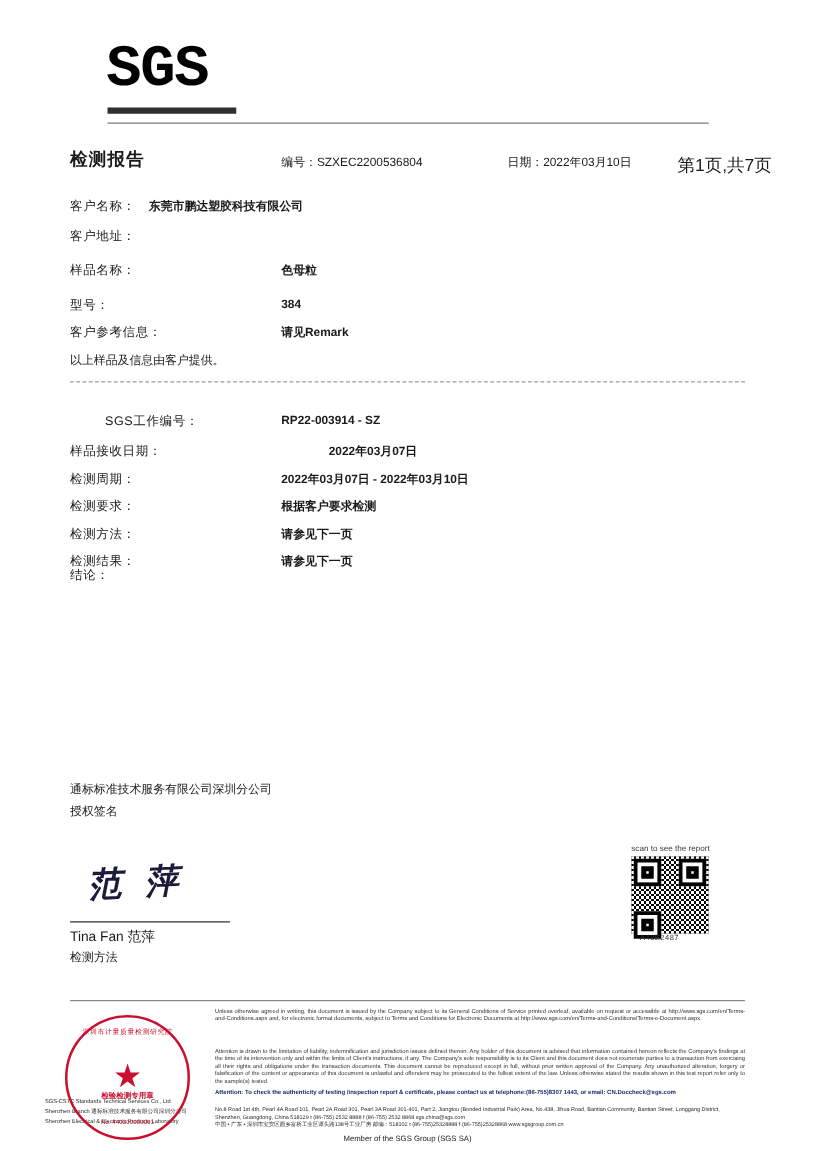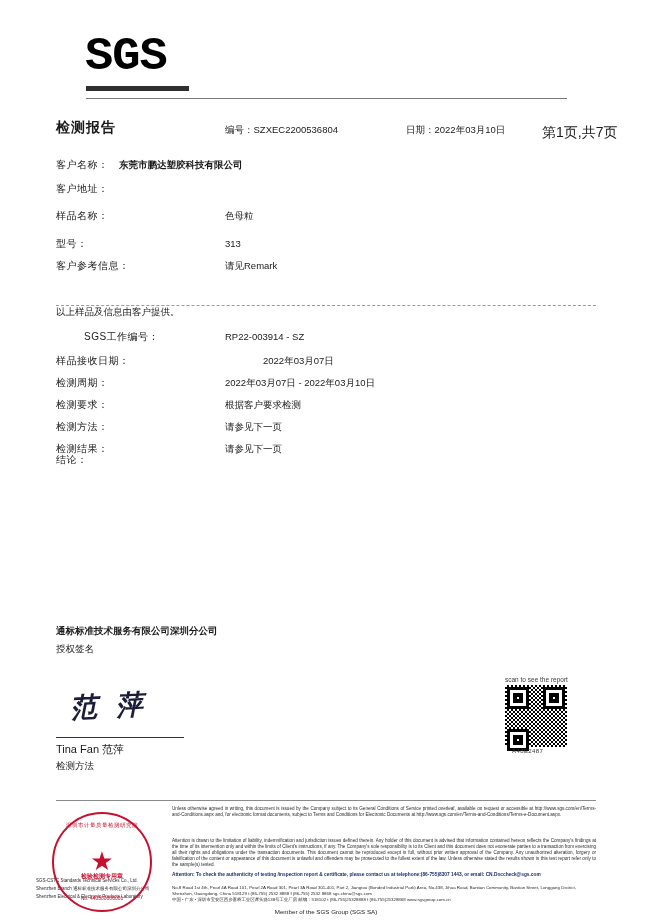--- a/index.html
+++ b/index.html
@@ -91,29 +91,29 @@
   .field-label {
     position: absolute;
     font-size: 10px;
     color: #1a1a1a;
     letter-spacing: 0.5px;
   }
   .field-value {
     position: absolute;
     font-size: 9.5px;
     color: #1a1a1a;
+    font-weight: bold;
   }
   .field-value.bold {
     font-weight: bold;
   }
   .note {
     position: absolute;
     font-size: 9.5px;
     color: #1a1a1a;
-    margin-top: 24px;
   }
 
   .divider {
     position: absolute;
     left: 56px;
     width: 540px;
     border-top: 1px dashed #9a9a9a;
     height: 0;
   }
 
@@ -128,21 +128,20 @@
     text-align: justify;
   }
 
   
   .sig-company {
     position: absolute;
     left: 56px;
     top: 625px;
     font-size: 9.5px;
     color: #1a1a1a;
-    font-weight: bold;
   }
   .sig-auth {
     position: absolute;
     left: 56px;
     top: 643px;
     font-size: 9.5px;
     color: #1a1a1a;
   }
   .sig-script {
     position: absolute;
@@ -381,21 +380,21 @@
 
     <div class="field-label" style="left:56px; top:158px;">客户名称：</div>
     <div class="field-value bold" style="left:119px; top:159px;">东莞市鹏达塑胶科技有限公司</div>
 
     <div class="field-label" style="left:56px; top:182px;">客户地址：</div>
 
     <div class="field-label" style="left:56px; top:209px;">样品名称：</div>
     <div class="field-value" style="left:225px; top:210px;">色母粒</div>
 
     <div class="field-label" style="left:56px; top:237px;">型号：</div>
-    <div class="field-value" style="left:225px; top:238px;">313</div>
+    <div class="field-value" style="left:225px; top:238px;">384</div>
 
     <div class="field-label" style="left:56px; top:259px;">客户参考信息：</div>
     <div class="field-value" style="left:225px; top:260px;">请见Remark</div>
 
     <div class="note" style="left:56px; top:282px;">以上样品及信息由客户提供。</div>
 
     <div class="divider" style="top:305px;"></div>
 
     <div class="field-label" style="left:56px; top:330px;margin-left:28px;">SGS工作编号：</div>
     <div class="field-value" style="left:225px; top:331px;">RP22-003914 - SZ</div>

